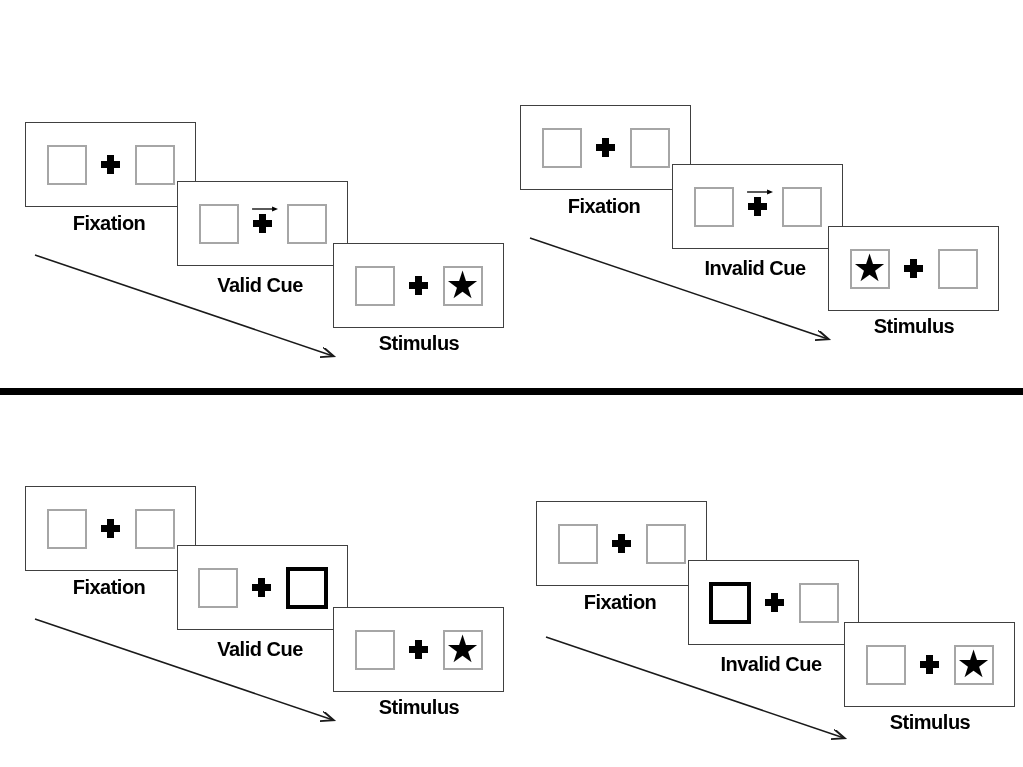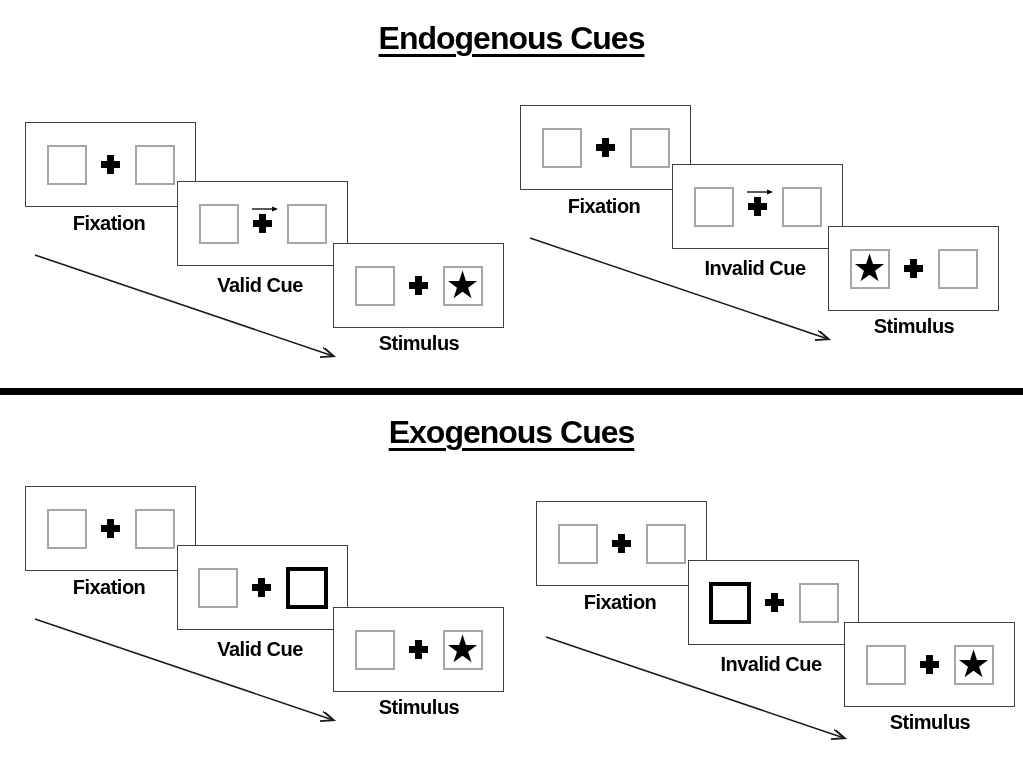--- a/index.html
+++ b/index.html
@@ -54,21 +54,20 @@
   .l2 { left:235px; top:154px; }
   .l3 { left:394px; top:212px; }
 
   .diag { position:absolute; left:5px; top:128px; width:320px; height:128px; z-index:0; }
 </style>
 </head>
 <body>
 
 <div id="page">
 
-  <div class="sec-title" id="title-endo">Endogenous Cues</div>
 
   <div class="quad" id="q-tl">
     <div class="card c1">
       <div class="box"></div>
       <div class="center">
         <div class="plus"></div>
       </div>
       <div class="box"></div>
     </div>
     <div class="lbl l1">Fixation</div>
@@ -146,21 +145,20 @@
           <marker id="ah-tr" markerWidth="11" markerHeight="9" refX="8" refY="3.5" orient="auto">
         <path d="M0,0 L8.5,3.5 L0,7" fill="none" stroke="#1a1a1a" stroke-width="1.3"></path>
       </marker>
         </defs>
       <line x1="5" y1="7" x2="303" y2="108" stroke="#1a1a1a" stroke-width="1.5" marker-end="url(#ah-tr)"></line>
     </svg>
   </div>
 
   <div class="divider"></div>
 
-  <div class="sec-title" id="title-exo">Exogenous Cues</div>
 
   <div class="quad" id="q-bl">
     <div class="card c1">
       <div class="box"></div>
       <div class="center">
         <div class="plus"></div>
       </div>
       <div class="box"></div>
     </div>
     <div class="lbl l1">Fixation</div>

